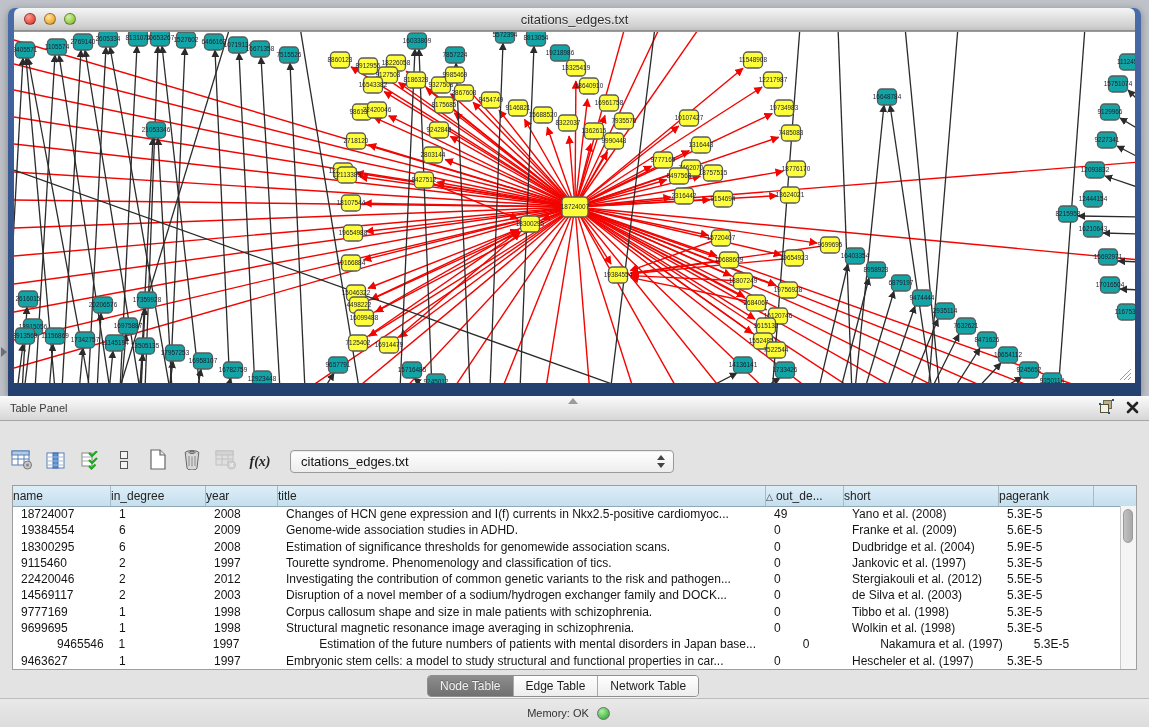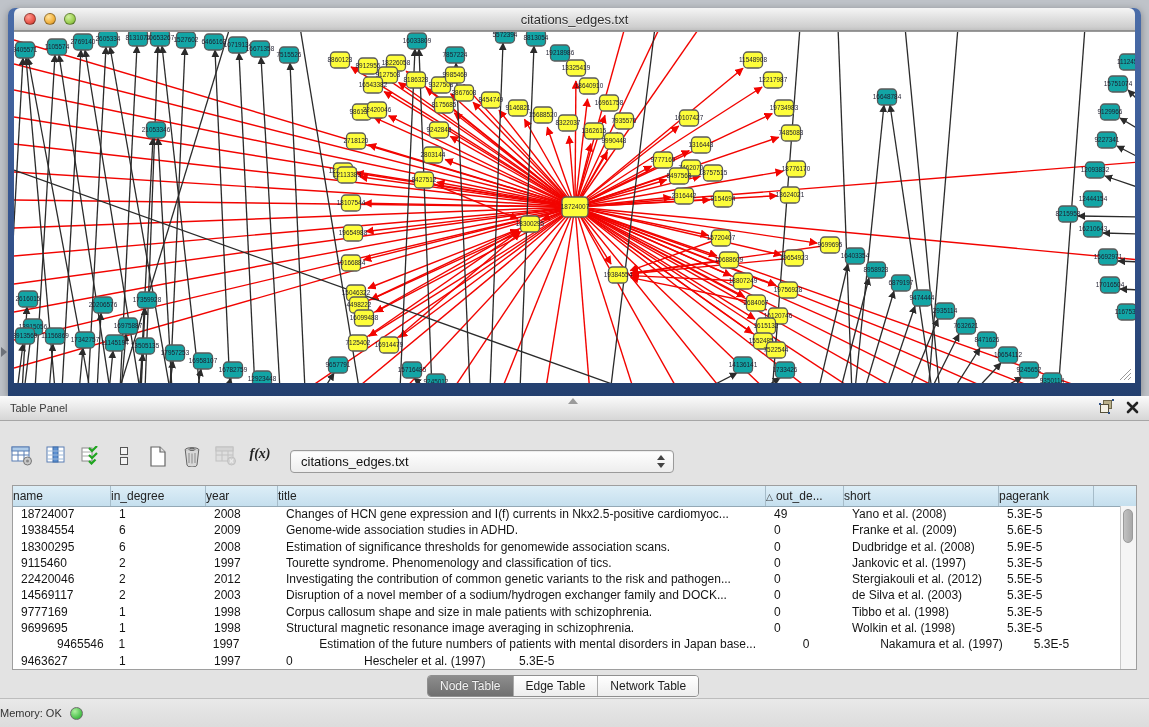--- a/index.html
+++ b/index.html
@@ -47,21 +47,21 @@
   .panel-header{
     height:24px;background:linear-gradient(180deg,#fbfbfb,#d6d6d6);
     border-bottom:1px solid #a6a6a6;position:relative;
     display:flex;align-items:center;
   }
   .panel-header .panel-title{font-size:11px;color:#3a3a3a;margin-left:10px;}
   .panel-header .hdr-icons{position:absolute;right:10px;top:3px;display:flex;gap:12px;align-items:center;}
   .notch{position:absolute;left:568px;top:2px;width:0;height:0;
     border-left:5px solid transparent;border-right:5px solid transparent;border-bottom:6px solid #9b9b9b;}
   .toolbar{position:absolute;left:0;top:46px;height:32px;display:flex;align-items:center;}
-  .tb-icon{margin-left:10px;display:inline-flex;align-items:flex-start;justify-content:center;width:24px;height:24px;}
+  .tb-icon{margin-left:10px;display:inline-flex;align-items:flex-end;justify-content:center;width:24px;height:24px;}
   .tb-icon.disabled{opacity:.45;}
   .fx{font-size:14px;font-style:italic;font-weight:bold;color:#222;font-family:"Liberation Serif","DejaVu Serif",serif;}
   .dropdown{
     position:absolute;left:290px;top:8px;width:384px;height:23px;box-sizing:border-box;
     background:linear-gradient(180deg,#ffffff,#ededed);
     border:1px solid #9a9a9a;border-radius:4px;
     display:flex;align-items:center;box-shadow:inset 0 1px 1px rgba(0,0,0,.08);
   }
   .dropdown .dd-text{font-size:13px;color:#111;margin-left:10px;flex:1;}
   .dropdown .spin{display:flex;flex-direction:column;margin-right:8px;line-height:4px;}
@@ -104,21 +104,21 @@
   .tab:last-child{border-right:none;}
   .tab.selected{
     background:linear-gradient(180deg,#8d8d8d,#707070);
     color:#f2f2f2;text-shadow:0 -1px 0 rgba(0,0,0,.25);
   }
   
   .statusbar{
     position:absolute;left:0;right:0;bottom:0;height:28px;
     background:linear-gradient(180deg,#e9e9e9,#dcdcdc);
     border-top:1px solid #bdbdbd;
-    display:flex;align-items:center;justify-content:flex-start;
+    display:flex;align-items:center;justify-content:center;
   }
   .statusbar .mem-label{font-size:11px;color:#333;margin-right:8px;}
   .statusbar .mem-dot{
     width:13px;height:13px;border-radius:50%;margin-right:12px;
     background:radial-gradient(circle at 35% 30%,#aef0a0,#4cc04c 65%,#2f9a2f);
     border:1px solid #6d6d6d;box-sizing:border-box;
   }
 </style>
 </head>
 <body>
@@ -932,21 +932,21 @@
           <div class="td" style="width: 78px;">0</div>
           <div class="td" style="width: 155px;">Franke et al. (2009)</div>
           <div class="td" style="width: 95px;">5.6E-5</div>
         </div>
         <div class="tr">
           <div class="td" style="width: 98px;">18300295</div>
           <div class="td" style="width: 95px;">6</div>
           <div class="td" style="width: 72px;">2008</div>
           <div class="td" style="width: 488px;">Estimation of significance thresholds for genomewide association scans.</div>
           <div class="td" style="width: 78px;">0</div>
-          <div class="td" style="width: 155px;">Dudbridge et al. (2008)</div>
+          <div class="td" style="width: 155px;">Dudbridge et al. (2004)</div>
           <div class="td" style="width: 95px;">5.9E-5</div>
         </div>
         <div class="tr">
           <div class="td" style="width: 98px;">9115460</div>
           <div class="td" style="width: 95px;">2</div>
           <div class="td" style="width: 72px;">1997</div>
           <div class="td" style="width: 488px;">Tourette syndrome. Phenomenology and classification of tics.</div>
           <div class="td" style="width: 78px;">0</div>
           <div class="td" style="width: 155px;">Jankovic et al. (1997)</div>
           <div class="td" style="width: 95px;">5.3E-5</div>
@@ -993,20 +993,21 @@
           <div class="td" style="width: 72px;">1997</div>
           <div class="td" style="width: 488px; margin-left: 35px;">Estimation of the future numbers of patients with mental disorders in Japan base...</div>
           <div class="td" style="width: 78px;">0</div>
           <div class="td" style="width: 155px;">Nakamura et al. (1997)</div>
           <div class="td" style="width: 95px;">5.3E-5</div>
         </div>
         <div class="tr">
           <div class="td" style="width: 98px;">9463627</div>
           <div class="td" style="width: 95px;">1</div>
           <div class="td" style="width: 72px;">1997</div>
+          <div class="td" style="width: 488px;">Embryonic stem cells: a model to study structural and functional properties in car...</div>
           <div class="td" style="width: 78px;">0</div>
           <div class="td" style="width: 155px;">Hescheler et al. (1997)</div>
           <div class="td" style="width: 95px;">5.3E-5</div>
         </div>
       </div>
     <div class="vscroll">
       <div class="vthumb"></div>
     </div>
   </div>
 

